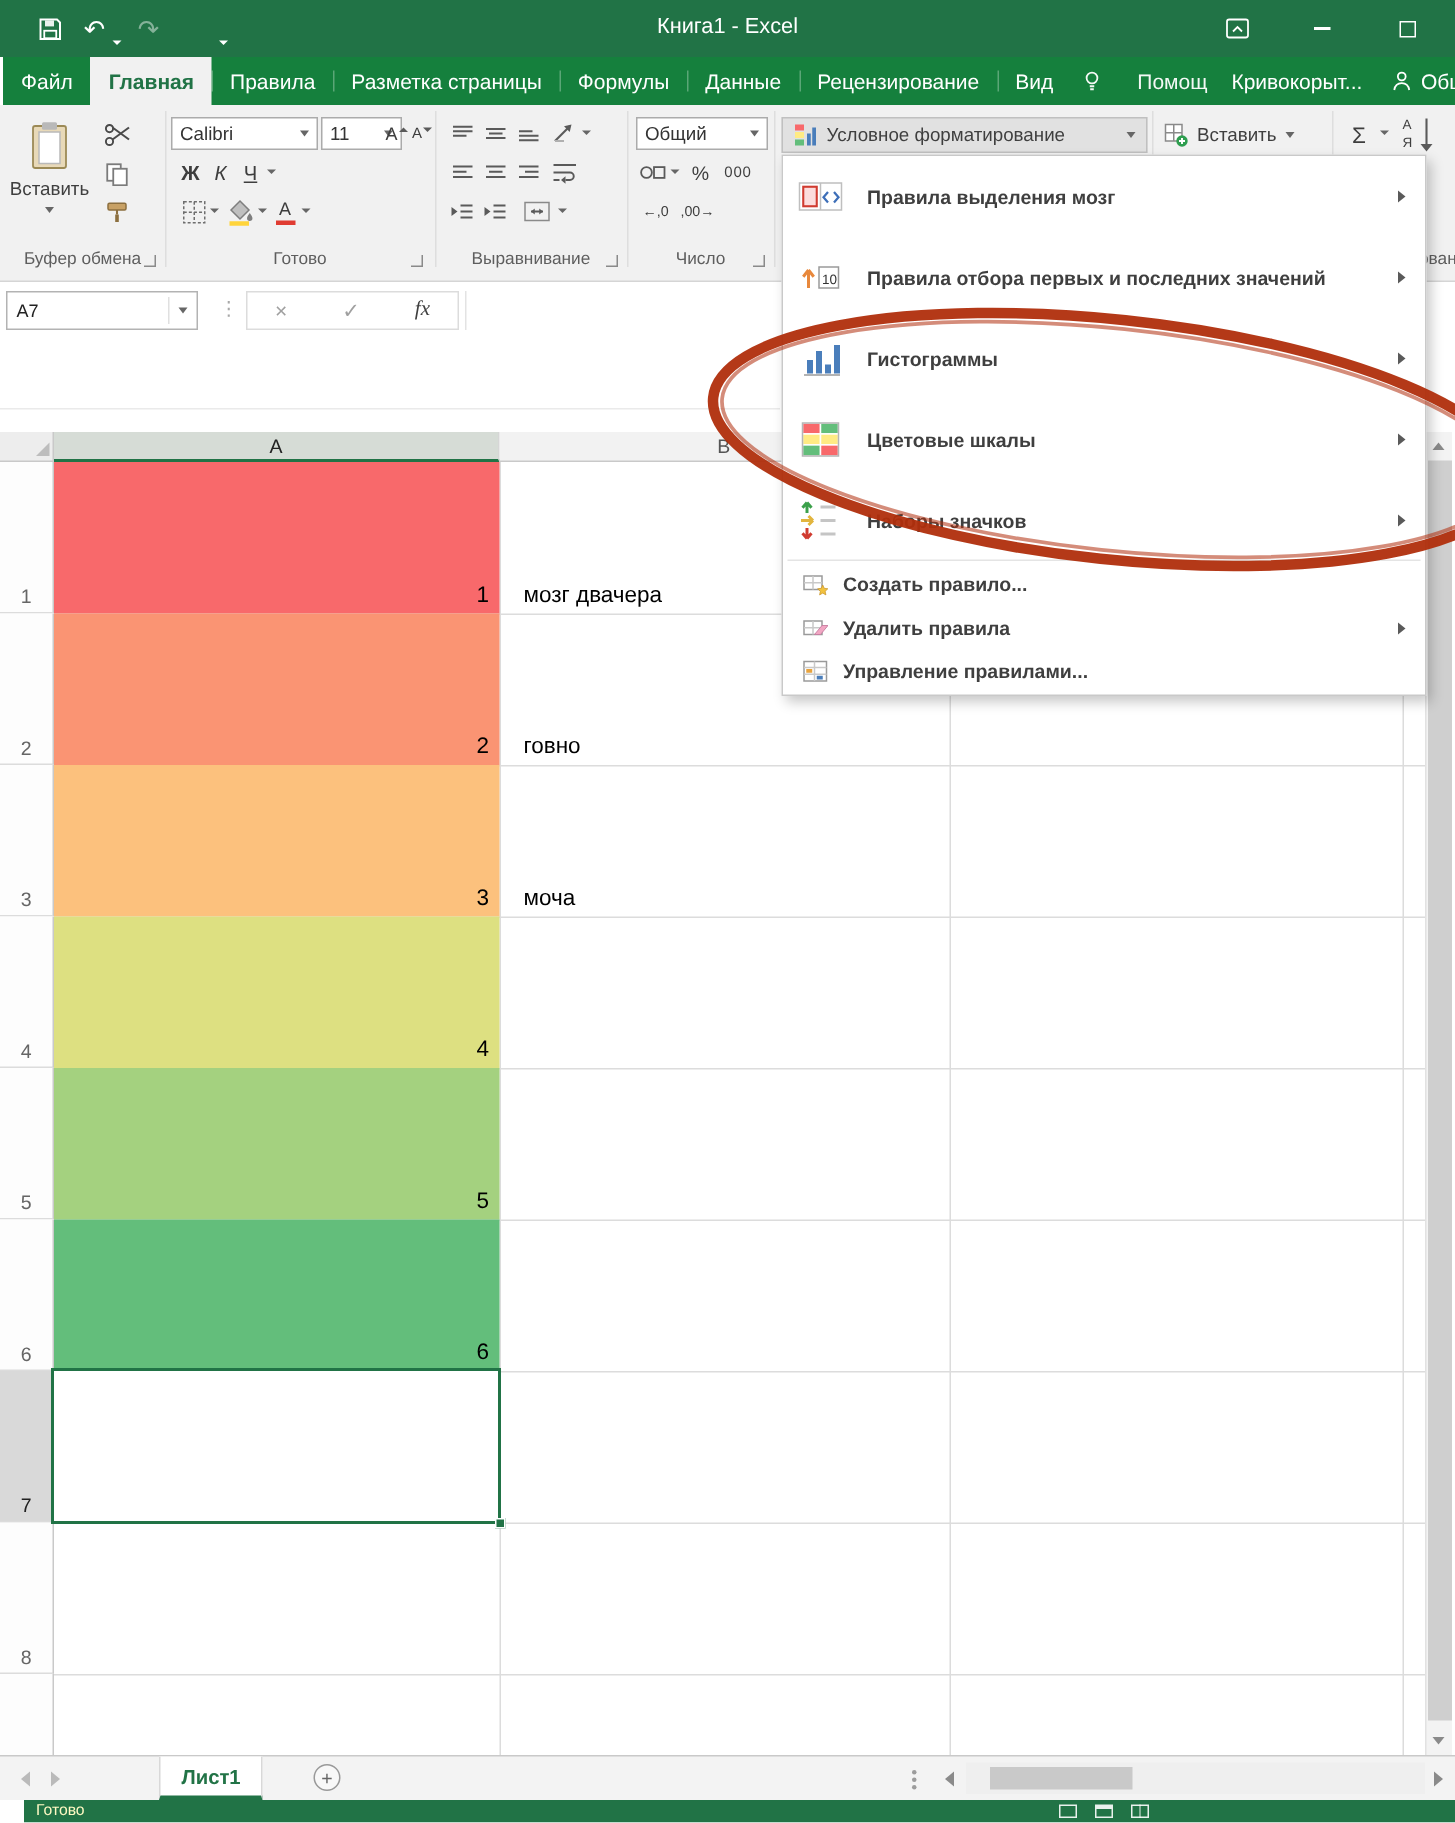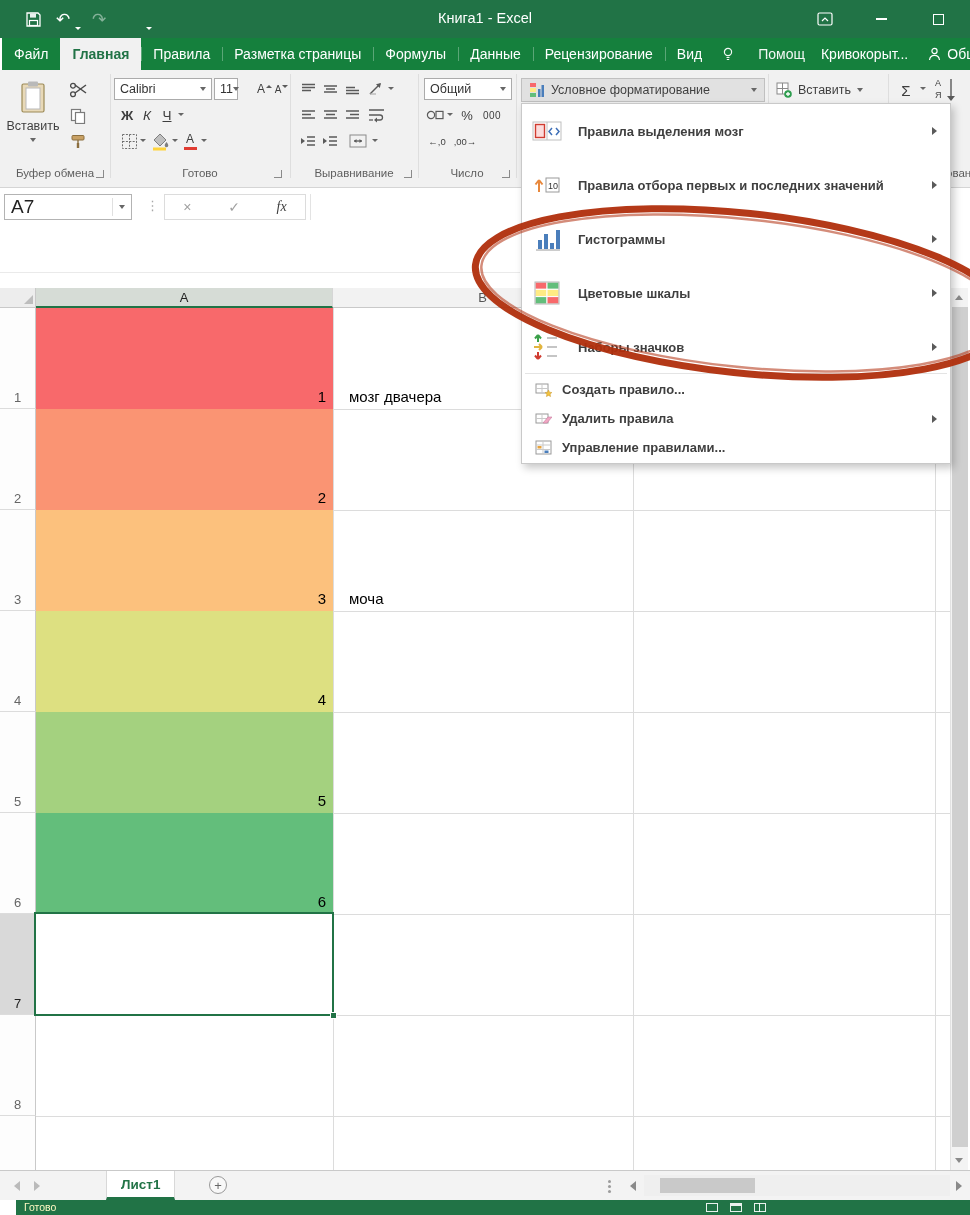--- a/index.html
+++ b/index.html
@@ -41,21 +41,21 @@
 .gl-clip{left:0;width:110px}.gl-font{left:110px;width:180px}.gl-align{left:290px;width:128px}.gl-num{left:418px;width:98px}
 .launcher{position:absolute;top:100px;width:8px;height:8px;border-right:1.5px solid #8A8A8A;border-bottom:1.5px solid #8A8A8A}
 .lc1{left:96px}.lc2{left:274px}.lc3{left:404px}.lc4{left:502px}
 .fragment{position:absolute;left:946px;top:97px;font-size:11.5px;color:#5E5E5E}
 .pastebtn{position:absolute;left:4px;top:6px;width:58px;height:88px;display:flex;flex-direction:column;align-items:center;gap:5px;padding-top:4px}
 .smicon{position:absolute;width:24px;height:20px;display:flex;align-items:center;justify-content:center}
 .sc1{left:66px;top:10px}.sc2{left: 66px;top:36px}.sc3{left:66px;top:62px}
 .combo{position:absolute;height:22px;background:#fff;border:1px solid #ABABAB;display:flex;align-items:center;padding:0 5px;font-size:12.5px;color:#333}
 .combo .dn{margin-left:auto}
 .cb-name{left:114px;top:8px;width:98px}
-.cb-size{left:214px;top:8px;width:24px}
+.cb-size{left:214px;top:8px;width:54px}
 .cb-num{left:424px;top:8px;width:88px}
 .fbtn{position:absolute;display:flex;align-items:center;justify-content:center;color:#3E3E3E}
 .f-grow{left:256px;top:8px;width:17px;height:22px}
 .f-shrink{left:273px;top:8px;width:17px;height:22px}
 .capA{font-size:12px}.capA2{font-size:10px}
 .upcar{width:0;height:0;border-left:3px solid transparent;border-right:3px solid transparent;border-bottom:3.5px solid #5A5A5A;margin-left:1px;margin-bottom:6px}
 .dncar{width:0;height:0;border-left:3px solid transparent;border-right:3px solid transparent;border-top:3.5px solid #5A5A5A;margin-left:1px;margin-bottom:6px}
 .f-bold{left:118px;top:34px;width:18px;height:22px;font-weight:700;font-size:13.5px}
 .f-italic{left:138px;top:34px;width:18px;height:22px;font-style:italic;font-size:13.5px}
 .f-under{left:158px;top:34px;width:18px;height:22px;text-decoration:underline;font-size:13.5px}
@@ -83,21 +83,21 @@
 .insbtn{position:absolute;left:772px;top:9px;width:112px;height:22px;display:flex;align-items:center;gap:6px;padding:0 4px}
 .sigma{position:absolute;left:894px;top:9px;width:24px;height:22px;display:flex;align-items:center;justify-content:center;font-size:15px}
 .sig-car{left:920px;top:17px}
 .sorticon{position:absolute;left:934px;top:6px}
 .e-fill{position:absolute;left:896px;top:38px}
 .e-find{position:absolute;left:934px;top:38px}
 .e-erase{position:absolute;left:896px;top:64px}
 
 
 .fbar{position:absolute;top:188px;left:0;width:970px;height:100px;background:#fff;z-index:3}
-.namebox{position:absolute;left:4px;top:6px;width:128px;height:26px;border:1px solid #B3B3B3;background:#fff;display:flex;align-items:center;padding:0 6px;font-size:19px;color:#222}
+.namebox{position:absolute;left:4px;top:6px;width:128px;height:26px;border:1px solid #B3B3B3;background:#fff;display:flex;align-items:center;padding:0 6px;font-size:12px;color:#222}
 .nbsplit{width:1px;height:18px;background:#E0E0E0;margin-left:auto;margin-right:6px}
 .fdots{position:absolute;left:146px;top:11px;color:#A8A8A8;font-size:13px;line-height:1}
 .fxbox{position:absolute;left:164px;top:6px;width:142px;height:26px;border:1px solid #DCDCDC;display:flex;align-items:center;justify-content:space-around;font-size:14px;color:#A0A0A0}
 .fxit{font-family:"Liberation Serif",serif;font-style:italic;color:#3F3F3F}
 .fin{position:absolute;left:310px;top:6px;width:640px;height:26px;border-left:1px solid #E3E3E3}
 .fline{position:absolute;left:0;top:84px;width:520px;height:1px;background:#EAEAEA}
 
 
 .grid{position:absolute;top:288px;left:0;width:970px;height:882px;background:#fff;z-index:2;font-size:15px;color:#000}
 .corner{position:absolute;left:0;top:0;width:36px;height:20px;background:#EDEDED;border-right:1px solid #C9C9C9;border-bottom:1px solid #C9C9C9}
@@ -523,20 +523,21 @@
   <div class="hl hl8"></div>
 
   <div class="ca rowh rr0" style="background: rgb(248, 105, 107);">1</div>
   <div class="ca rowh rr1" style="background: rgb(250, 148, 115);">2</div>
   <div class="ca rowh rr2" style="background: rgb(252, 193, 125);">3</div>
   <div class="ca rowh rr3" style="background: rgb(221, 224, 129);">4</div>
   <div class="ca rowh rr4" style="background: rgb(164, 209, 127);">5</div>
   <div class="ca rowh rr5" style="background: rgb(99, 190, 123);">6</div>
 
   <div class="cbx rowh rr0">мозг двачера</div>
+  <div class="cbx rowh rr1">говно</div>
   <div class="cbx rowh rr2">моча</div>
 
   <div class="acell">
       <span class="fh"></span>
     </div>
 
   <div class="vsb">
     <span class="vthumb"></span>
     <span class="tri-up vup"></span>
     <span class="tri-dn vdnp"></span>

